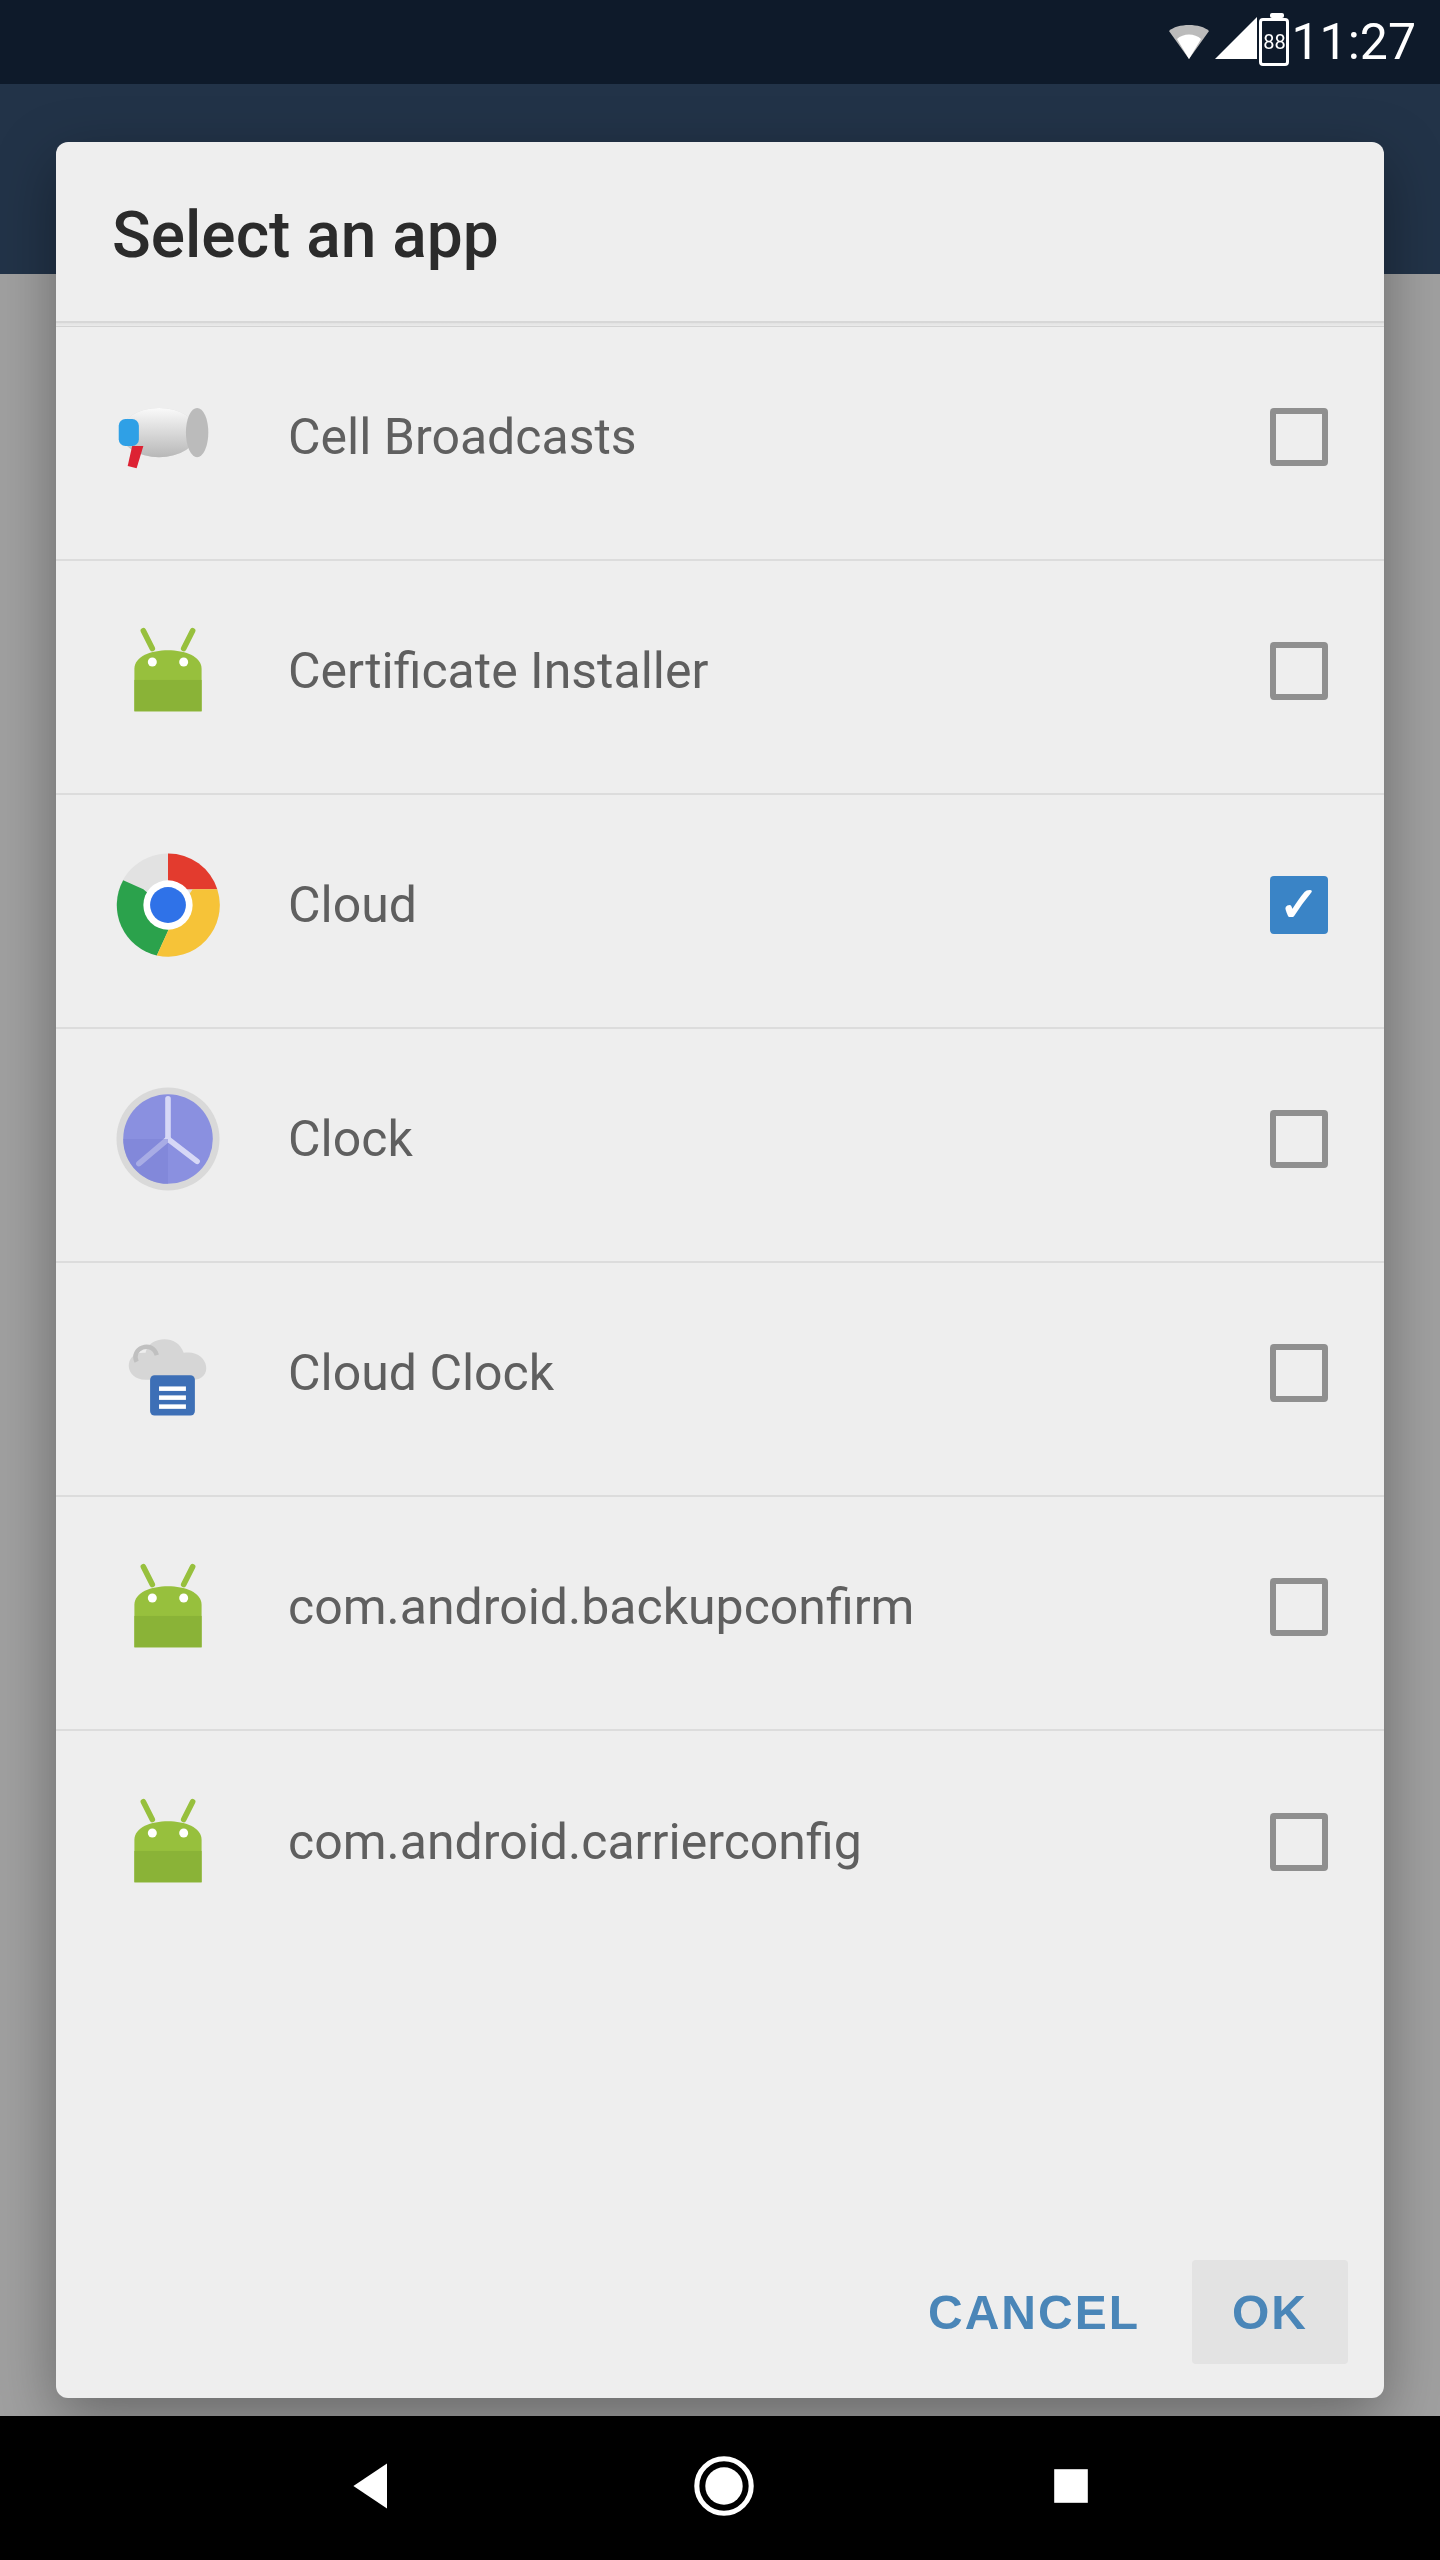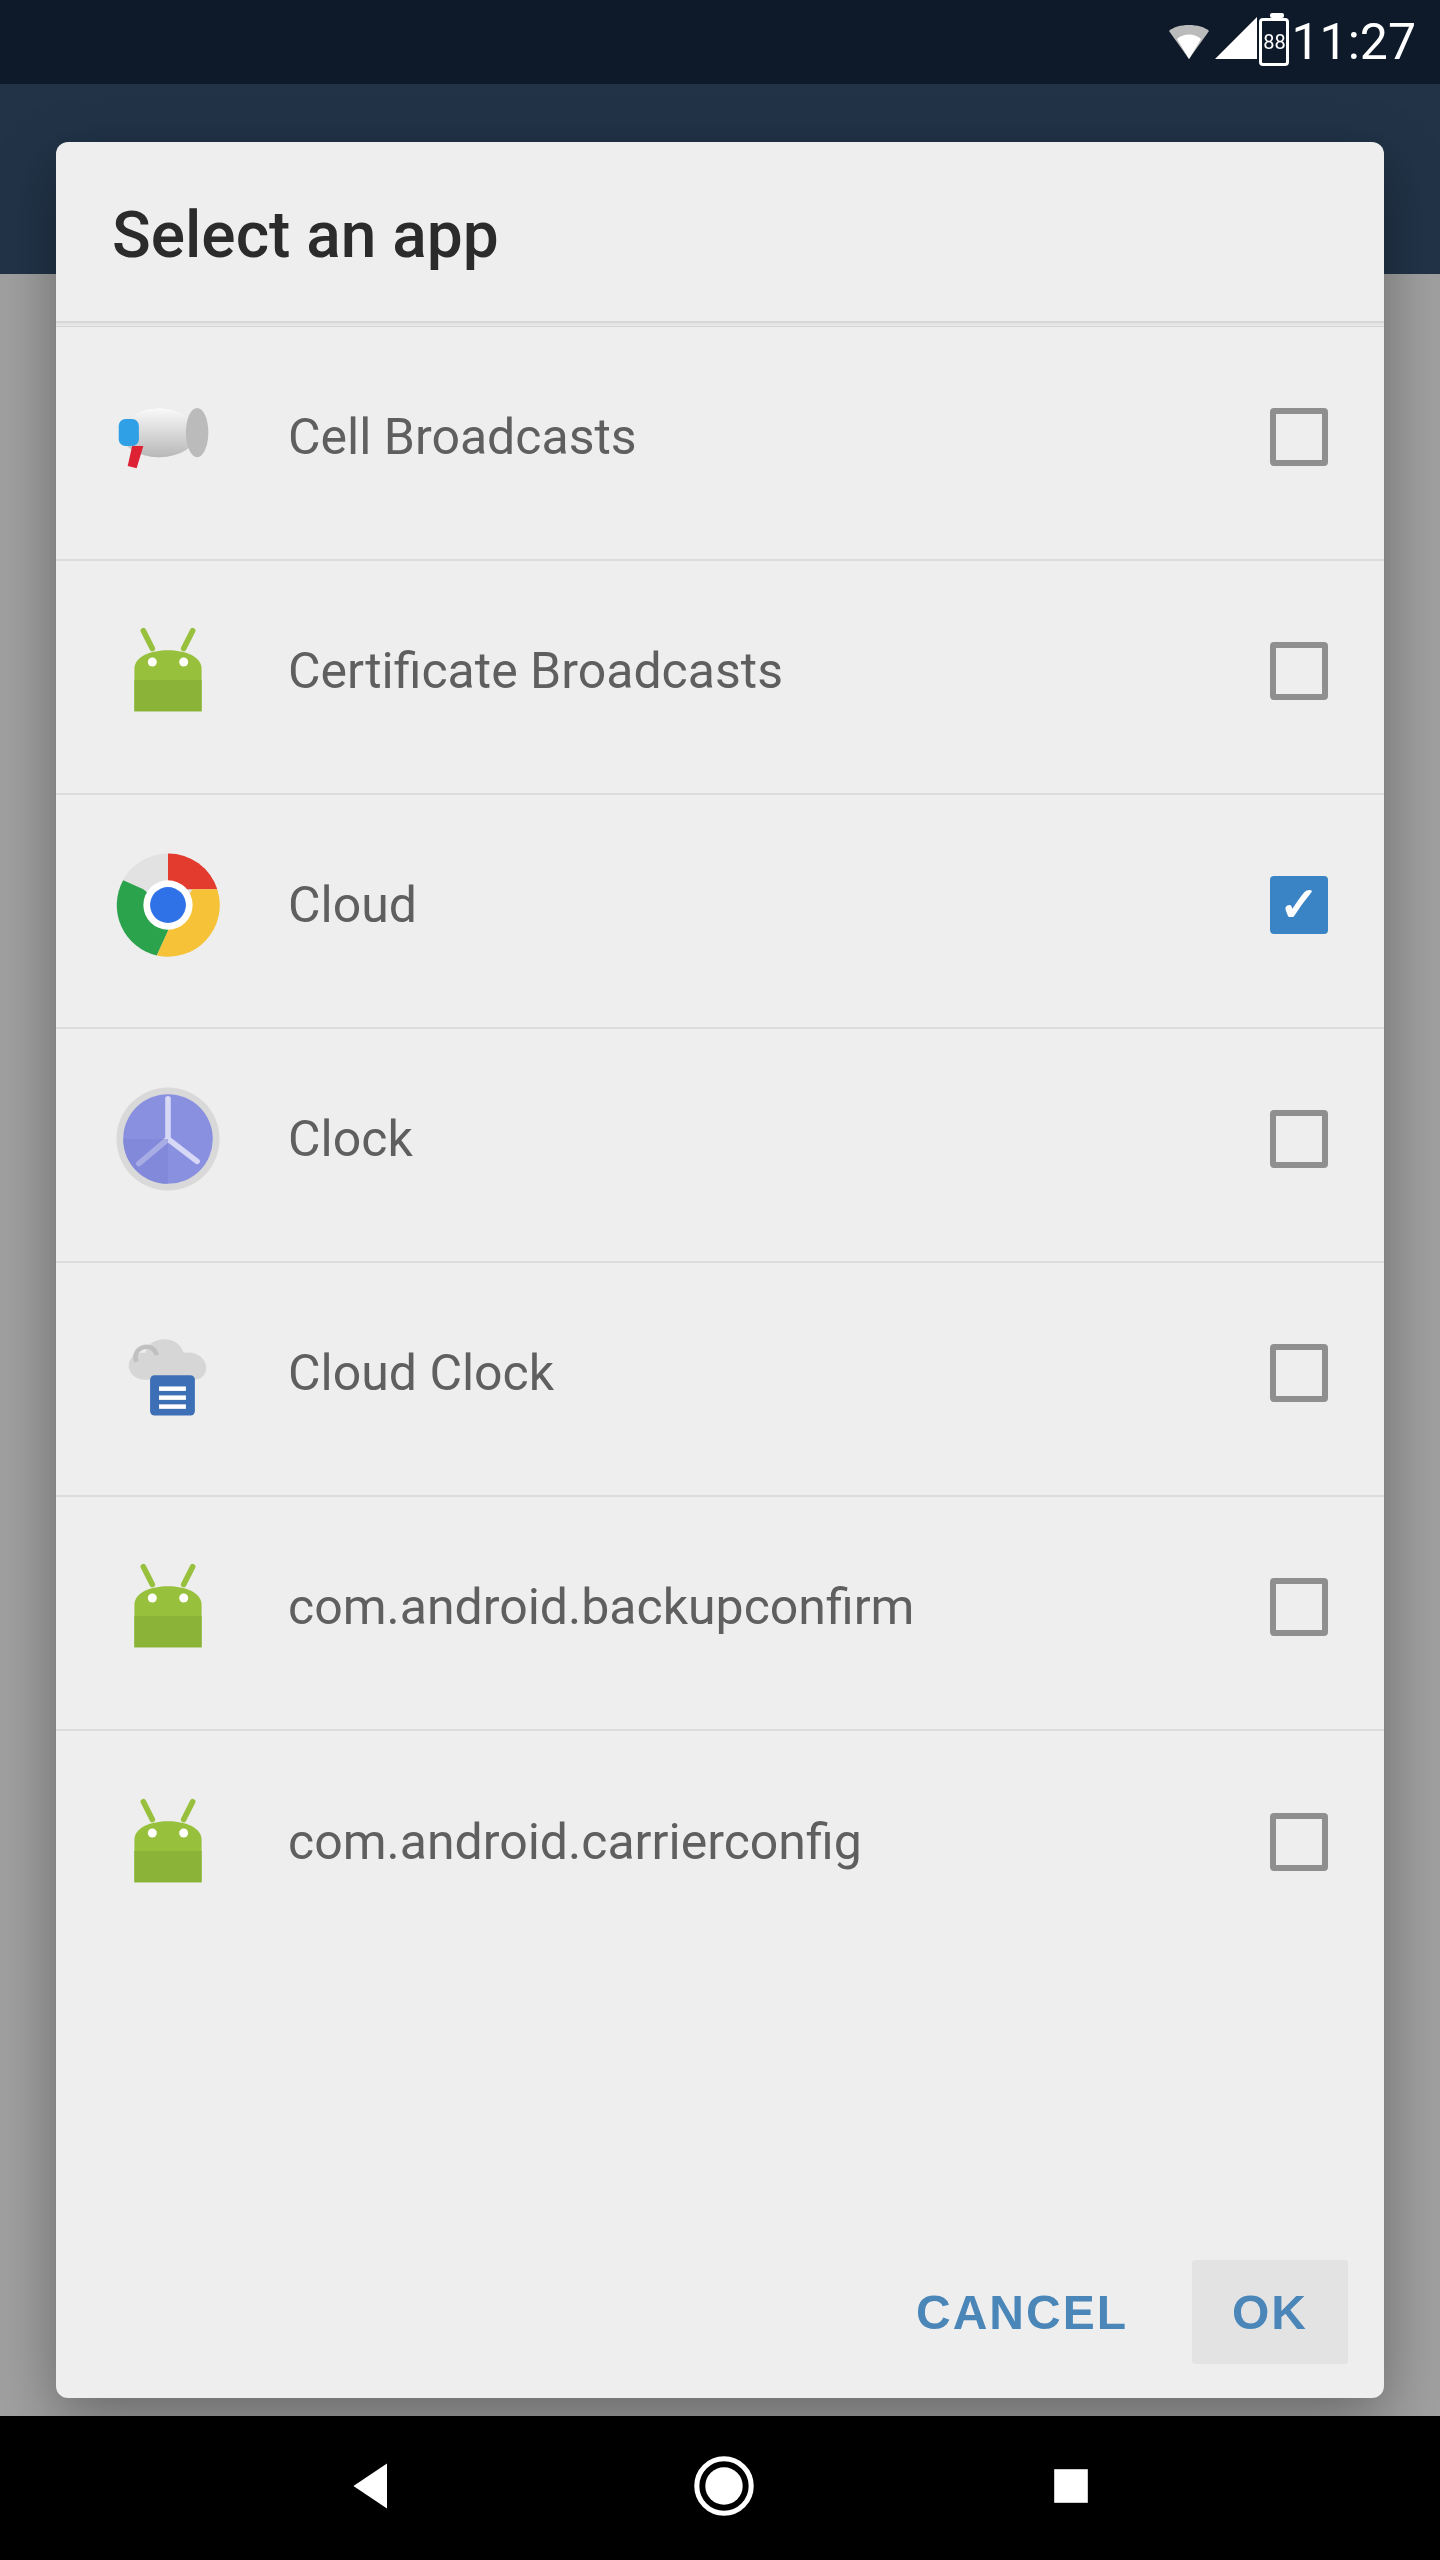--- a/index.html
+++ b/index.html
@@ -109,21 +109,21 @@
       font-size: 48px;
       font-weight: 700;
       line-height: 1;
     }
     .footer {
       height: 172px;
       display: flex;
       justify-content: flex-end;
       align-items: center;
       padding-right: 36px;
-      gap: 24px;
+      gap: 12px;
     }
     .btn {
       height: 104px;
       padding: 0 40px;
       font-size: 48px;
       font-weight: 600;
       letter-spacing: 2px;
       color: #4a86b8;
       background: transparent;
       border: none;
@@ -220,21 +220,21 @@
       <div class="icon-wrap">
         <svg width="112" height="112" viewBox="0 0 100 100">
           <path d="M20 48 C20 26 80 26 80 48 L80 86 L20 86 Z" fill="#97c03d"></path>
           <rect x="20" y="58" width="60" height="28" fill="#8ab337"></rect>
           <circle cx="36" cy="42" r="4" fill="#fff"></circle>
           <circle cx="64" cy="42" r="4" fill="#fff"></circle>
           <line x1="28" y1="14" x2="36" y2="30" stroke="#97c03d" stroke-width="5" stroke-linecap="round"></line>
           <line x1="72" y1="14" x2="64" y2="30" stroke="#97c03d" stroke-width="5" stroke-linecap="round"></line>
         </svg>
       </div>
-      <div class="label">Certificate Broadcasts</div>
+      <div class="label">Certificate Installer</div>
       <div class="checkbox"></div>
     </div>
 
     <div class="row">
       <div class="icon-wrap">
         <svg width="112" height="112" viewBox="0 0 100 100">
           <circle cx="50" cy="50" r="46" fill="#e2e2e2"></circle>
           <path d="M50 4 A46 46 0 0 1 94 36 L50 36 Z" fill="#e33b2e"></path>
           <path d="M10 28 A46 46 0 0 0 40 95 L56 60 L28 36 Z" fill="#2ba24c"></path>
           <path d="M94 36 A46 46 0 0 1 40 95 L56 60 L72 36 Z" fill="#f6c338"></path>

